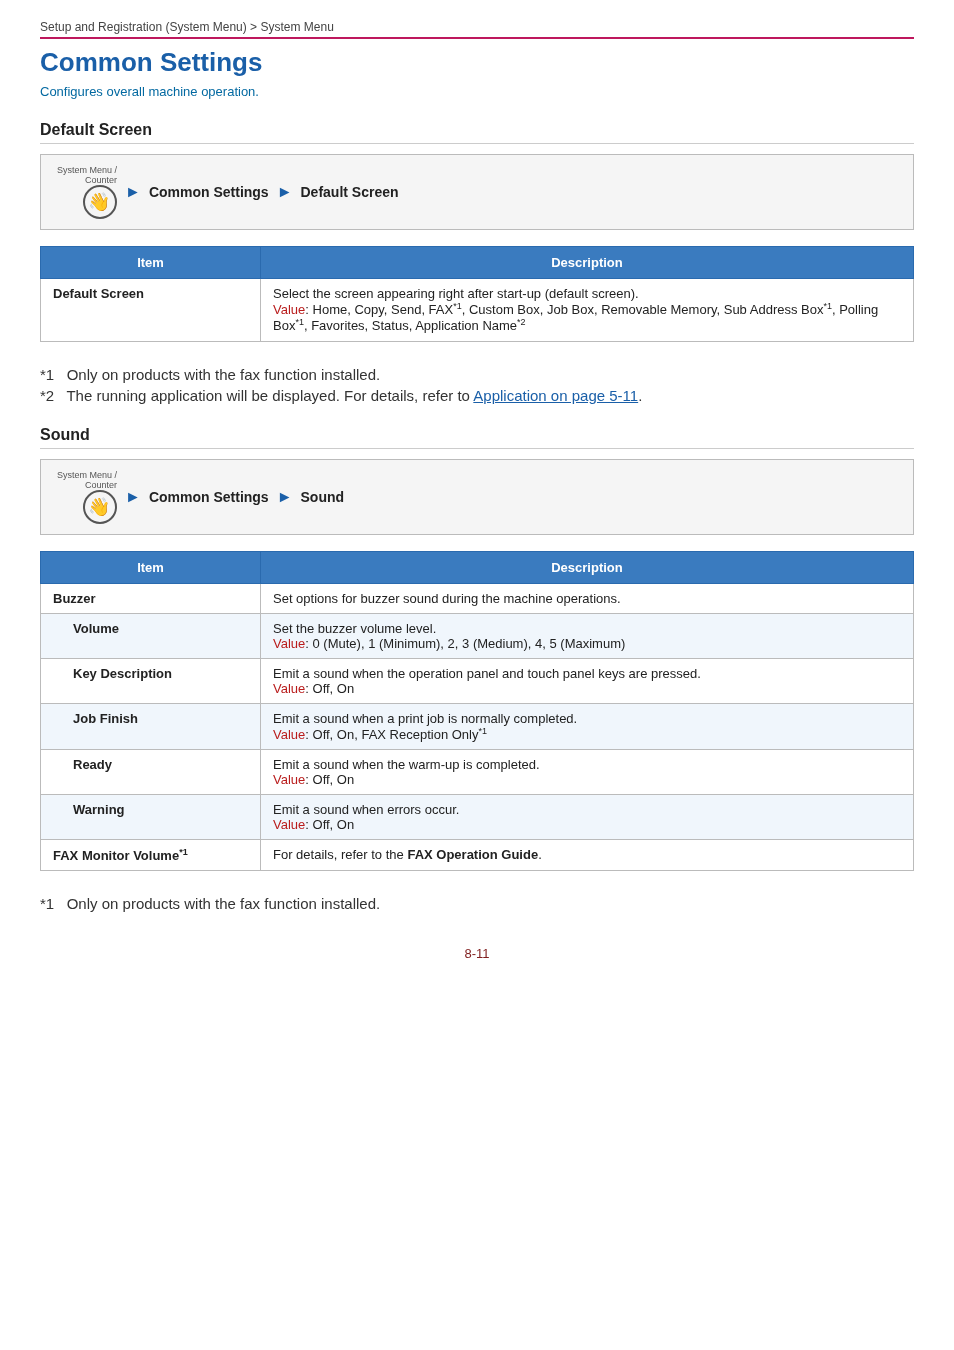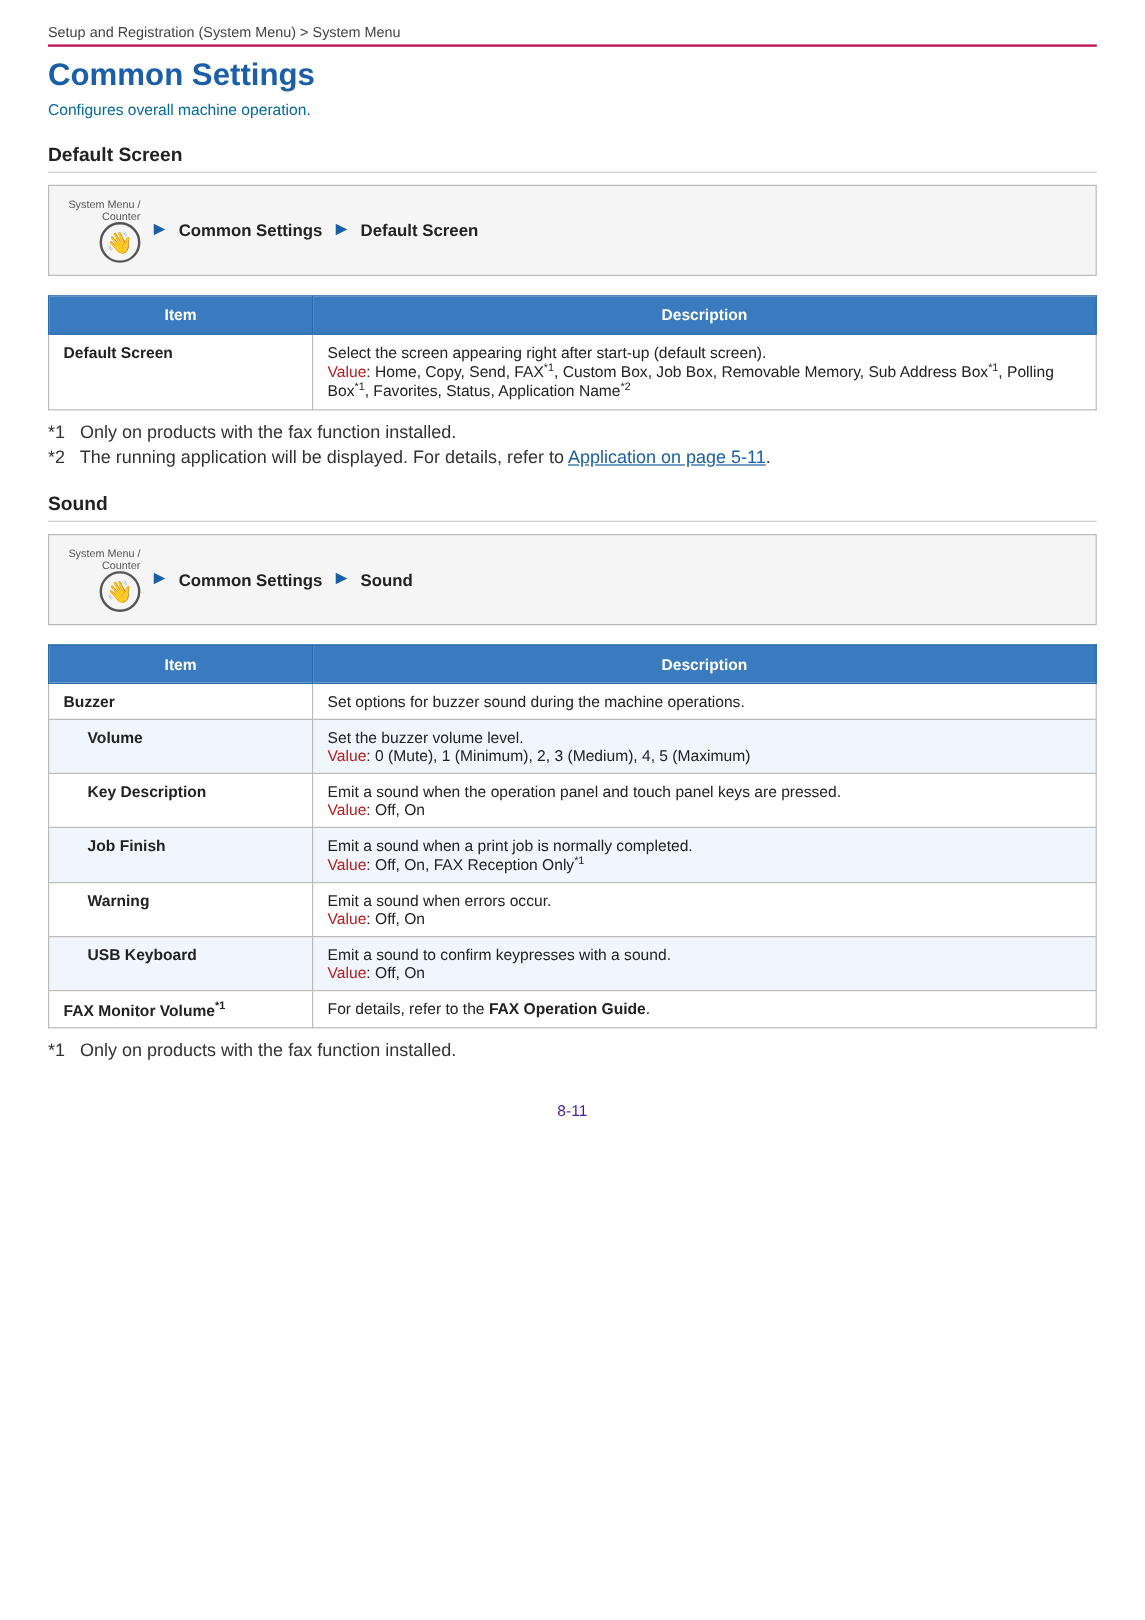--- a/index.html
+++ b/index.html
@@ -73,21 +73,21 @@
       font-weight: bold;
     }
     .nav-label {
       font-size: 14px;
       font-weight: bold;
       color: #222;
     }
     table {
       width: 100%;
       border-collapse: collapse;
-      margin-bottom: 10px;
+      margin-bottom: 24px;
       border-radius: 27px;
     }
     table th {
       background: #3a7bbf;
       color: #fff;
       padding: 8px 12px;
       text-align: center;
       font-size: 13px;
       border: 1px solid #2a6aae;
     }
@@ -124,21 +124,21 @@
       color: #1a5fa8;
       text-decoration: underline;
     }
     .section-gap {
       margin-bottom: 22px;
     }
     .page-number {
       text-align: center;
       margin-top: 34px;
       font-size: 13px;
-      color: #4c1d95;
+      color: #7f1d1d;
     }
     sup {
       font-size: 9px;
     }
   </style>
 </head>
 <body>
 
 <div class="breadcrumb">Setup and Registration (System Menu) &gt; System Menu</div>
 
@@ -228,36 +228,36 @@
       </tr>
 
       <tr>
         <td class="td-item-sub">Job Finish</td>
         <td>
           Emit a sound when a print job is normally completed.<br>
           <span class="value-blue">Value</span>: Off, On, FAX Reception Only<sup>*1</sup>
         </td>
       </tr>
 
+      <tr>
+        <td class="td-item-sub">Ready</td>
+        <td>
+          Emit a sound when the warm-up is completed.<br>
+          <span class="value-blue">Value</span>: Off, On
+        </td>
+      </tr>
 
       <tr>
         <td class="td-item-sub">Warning</td>
         <td>
           Emit a sound when errors occur.<br>
           <span class="value-blue">Value</span>: Off, On
         </td>
       </tr>
 
-      <tr>
-        <td class="td-item-sub">USB Keyboard</td>
-        <td>
-          Emit a sound to confirm keypresses with a sound.<br>
-          <span class="value-blue">Value</span>: Off, On
-        </td>
-      </tr>
 
 
       <tr>
         <td class="td-item">FAX Monitor Volume<sup>*1</sup></td>
         <td>For details, refer to the <strong>FAX Operation Guide</strong>.</td>
       </tr>
     </tbody>
   </table>
 
   <div class="footnote">*1&nbsp;&nbsp; Only on products with the fax function installed.</div>

